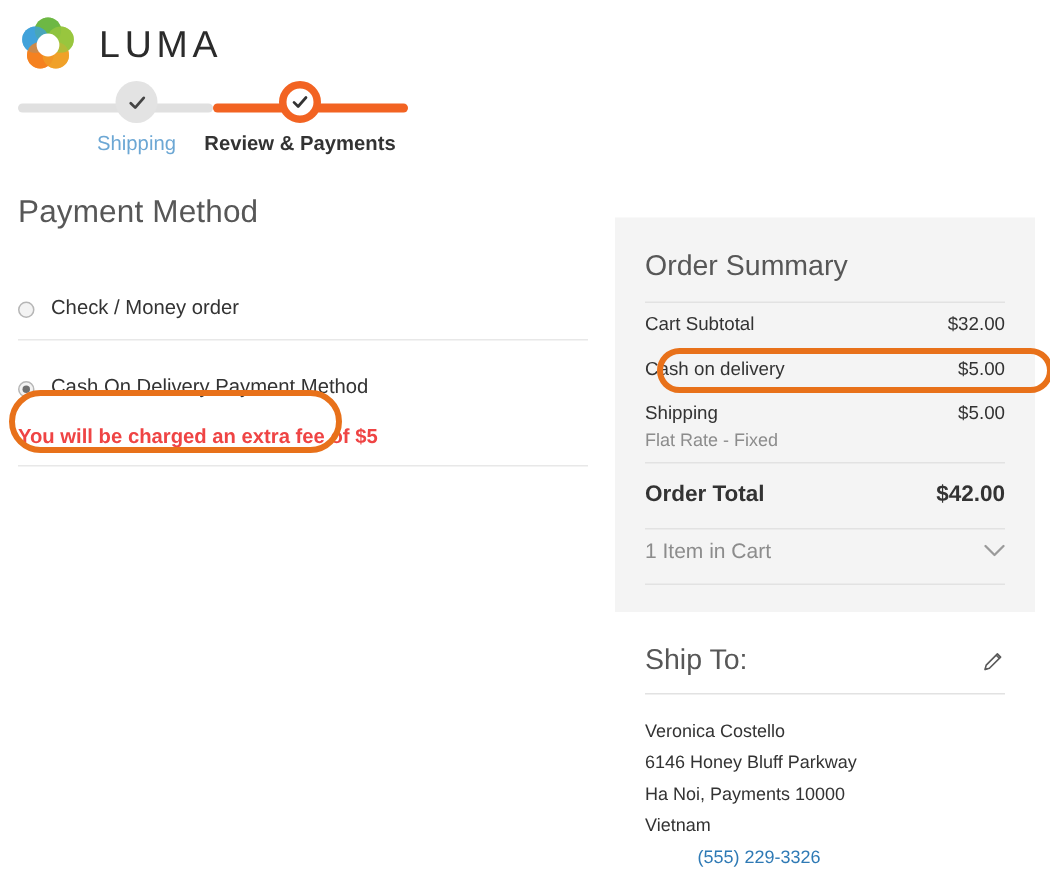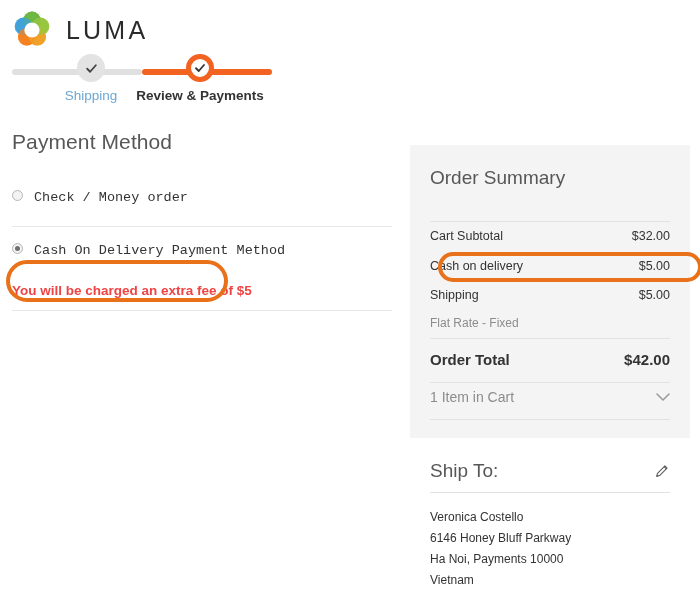--- a/index.html
+++ b/index.html
@@ -54,23 +54,22 @@
   .label-active { color: #333333; font-weight: bold; }
 
   
   .left-col { position: absolute; left: 12px; top: 130px; width: 380px; }
   .page-title {
     font-size: 21px; color: #575757; font-weight: 400;
     margin-bottom: 36px; letter-spacing: 0.1px;
   }
 
   .pm-row {
-    display: flex; align-items: flex-start; gap: 11px;
+    display: flex; align-items: flex-end; gap: 11px;
     height: 22px;
-    font-family: Liberation Mono, monospace;
   }
   .radio {
     width: 11px; height: 11px; border-radius: 50%;
     border: 1px solid #b6b6b6; background: #f3f3f3;
     position: relative; flex: 0 0 auto;
   }
   .radio.checked::after {
     content: ""; position: absolute; left: 2px; top: 2px;
     width: 5px; height: 5px; border-radius: 50%;
     background: #6f6f6f;
@@ -108,30 +107,30 @@
   .chev { display: inline-block; }
 
   
   .right-col { position: absolute; left: 410px; top: 145px; width: 280px; }
 
   .summary-panel {
     background: #f4f4f4; padding: 22px 20px 18px 20px;
   }
   .summary-title {
     font-size: 19px; color: #575757; font-weight: 400;
-    margin-bottom: 32px;
+    margin-bottom: 12px;
   }
   .sum-rule { height: 1px; background: #e2e2e2; }
 
   .sum-row {
     display: flex; justify-content: space-between; align-items: baseline;
     font-size: 12.5px; color: #333333;
     padding: 7px 0 7px 0;
   }
-  .sum-row .sub { display: block; color: #8c8c8c; font-size: 12px; margin-top: 12px; }
+  .sum-row .sub { display: block; color: #8c8c8c; font-size: 12px; margin-top: 2px; }
   .sum-left { line-height: 1.25; }
 
   .sum-total {
     display: flex; justify-content: space-between; align-items: baseline;
     font-size: 15px; font-weight: bold; color: #333333;
     padding: 12px 0 14px 0;
   }
 
   .cart-toggle {
     display: flex; justify-content: space-between; align-items: flex-end;

